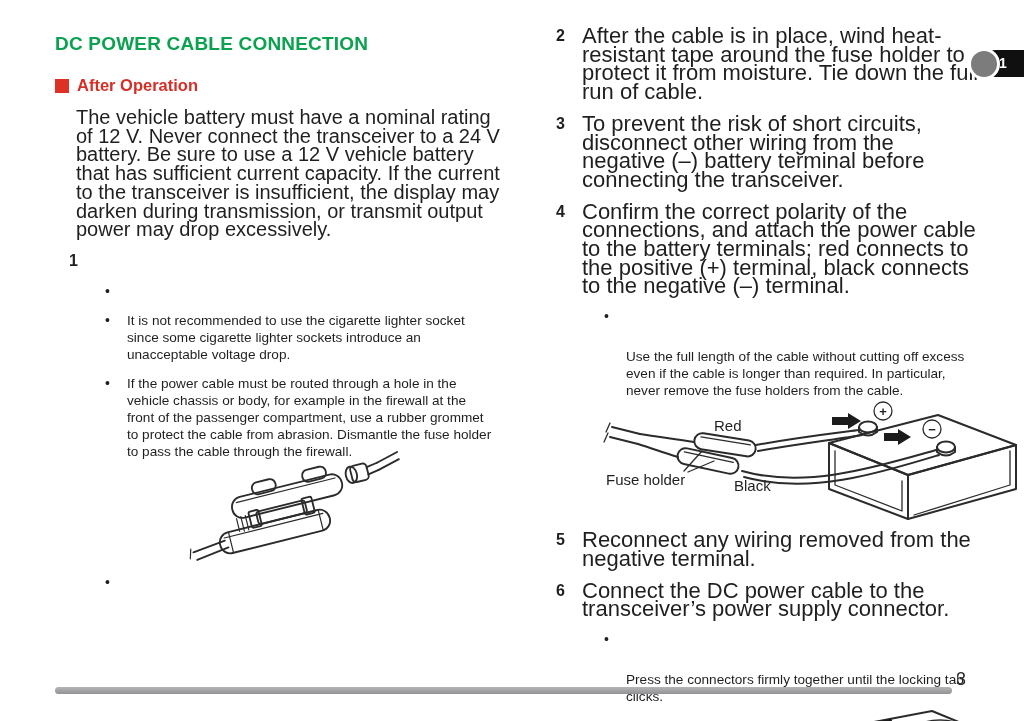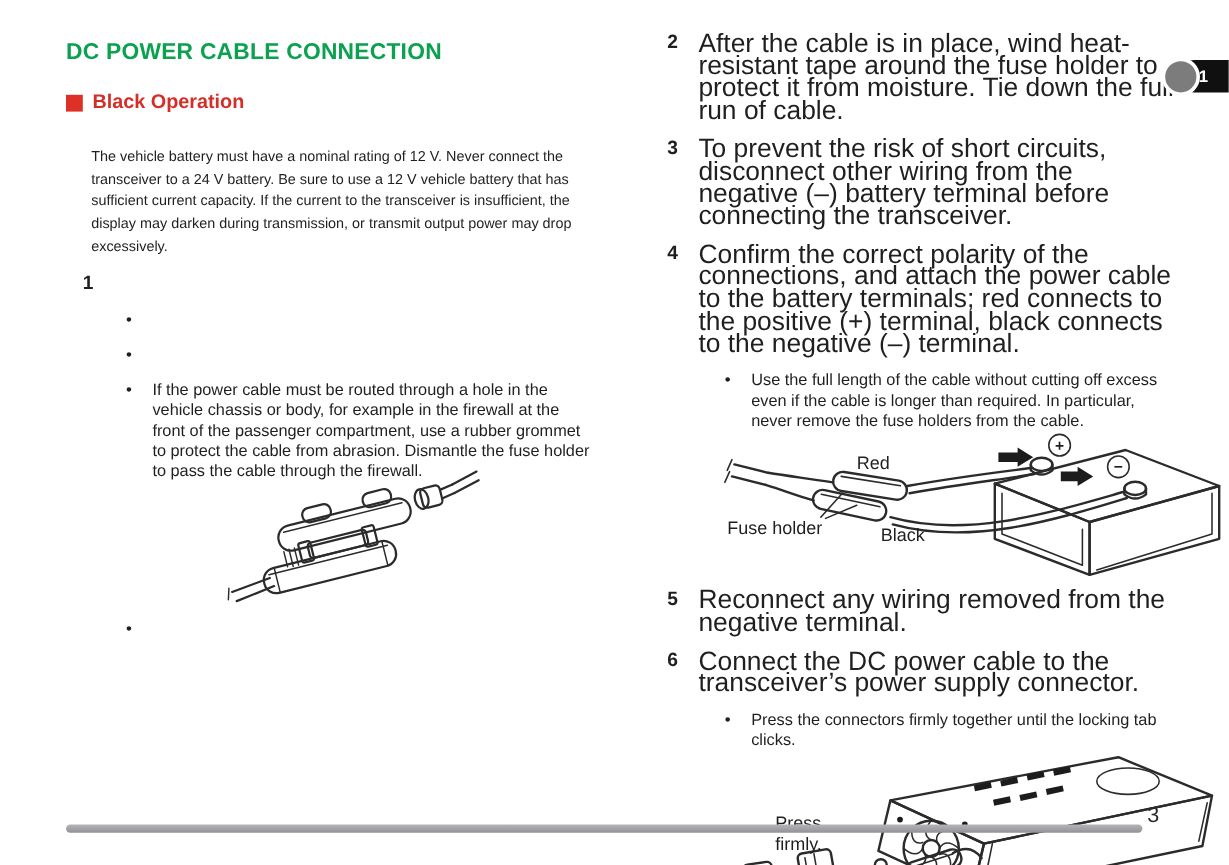--- a/index.html
+++ b/index.html
@@ -12,37 +12,37 @@
   #left-col{left:55px;width:468px;}
   #right-col{left:556px;width:430px;}
 
   
   .main-title{margin-top:33px;font-size:19px;font-weight:bold;color:#0aa14f;letter-spacing:.2px;}
   .section-row{display:flex;align-items:center;margin-top:21px;}
   .red-square{width:14px;height:14px;background:#de3126;margin-right:8px;flex:0 0 auto;}
   .section-title{font-size:16.5px;font-weight:bold;color:#d32f27;}
 
   
-  .intro{margin:26px 0 0 21px;width:424px;font-size:12px;line-height:18.7px;}
+  .intro{margin:13px 0 0 21px;width:424px;font-size:20px;line-height:18.7px;}
   .step{display:flex;margin-top:13px;}
   .step .num{font-weight:bold;font-size:16px;line-height:18.7px;flex:0 0 auto;}
   #left-col .step{margin-left:14px;}
   #left-col .step .num{width:31px;}
   #left-col .step .txt{width:402px;}
   .step .txt{font-size:22px;line-height:18.7px;}
   #right-col .step .num{width:26px;}
   #right-col .step .txt{width:399px;}
 
   .bullet{display:flex;margin-top:12px;}
   #left-col .bullet{margin-left:50px;}
   #right-col .bullet{margin-left:48px;}
   .bullet .dot{width:22px;flex:0 0 auto;font-size:14px;line-height:17px;}
   .bullet .btxt{font-size:13.6px;line-height:17px;}
   #left-col .bullet .btxt{width:366px;}
-  #right-col .bullet .btxt{width:352px;}
+  #right-col .bullet .btxt{width:352px;margin-top:40px;}
 
   
   .fig{display:block;}
   #fig-fuse-exploded{margin:4px 0 0 132px;}
   #fig-battery{margin:2px 0 0 40px;}
   #fig-transceiver{margin:0 0 0 26px;}
   svg{overflow:visible;}
   .ln{fill:none;stroke:#2b2b2b;stroke-width:2;stroke-linecap:round;stroke-linejoin:round;}
   .lnthin{fill:none;stroke:#2b2b2b;stroke-width:1.3;stroke-linecap:round;stroke-linejoin:round;}
   .fillblk{fill:#1c1c1c;stroke:none;}
@@ -63,35 +63,36 @@
 <body>
 
 <div id="page">
 
   <div id="left-col" class="col">
 
     <div class="main-title">DC POWER CABLE CONNECTION</div>
 
     <div class="section-row">
       <span class="red-square"></span>
-      <span class="section-title">Black Operation</span>
+      <span class="section-title">After Operation</span>
     </div>
 
     <div class="intro">The vehicle battery must have a nominal rating of 12 V. Never connect the transceiver to a 24 V battery.  Be sure to use a 12 V vehicle battery that has sufficient current capacity.  If the current to the transceiver is insufficient, the display may darken during transmission, or transmit output power may drop excessively.</div>
 
     <div class="step">
       <span class="num">1</span>
     </div>
 
     <div class="bullet">
       <span class="dot">•</span>
     </div>
 
     <div class="bullet">
       <span class="dot">•</span>
+      <div class="btxt">It is not recommended to use the cigarette lighter socket since some cigarette lighter sockets introduce an unacceptable voltage drop.</div>
     </div>
 
     <div class="bullet">
       <span class="dot">•</span>
       <div class="btxt">If the power cable must be routed through a hole in the vehicle chassis or body, for example in the firewall at the front of the passenger compartment, use a rubber grommet to protect the cable from abrasion. Dismantle the fuse holder to pass the cable through the firewall.</div>
     </div>
 
     <svg id="fig-fuse-exploded" class="fig" width="218" height="98" viewBox="0 0 230 106">
       <g transform="rotate(-14 105 58)">
 

